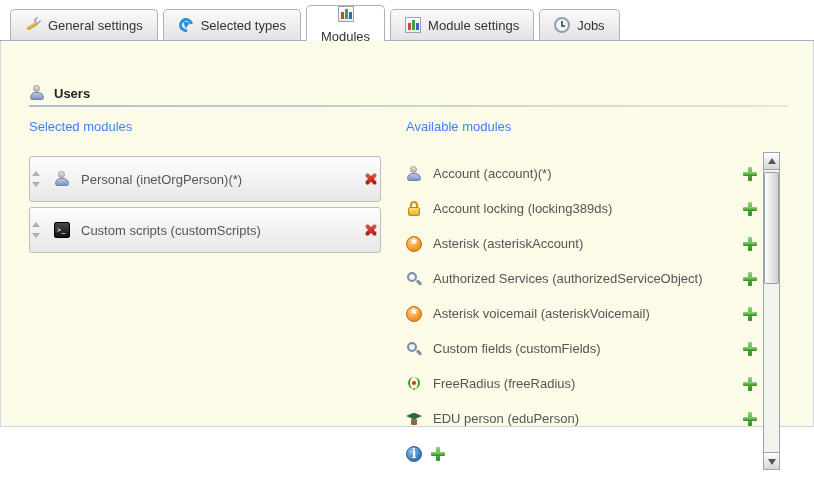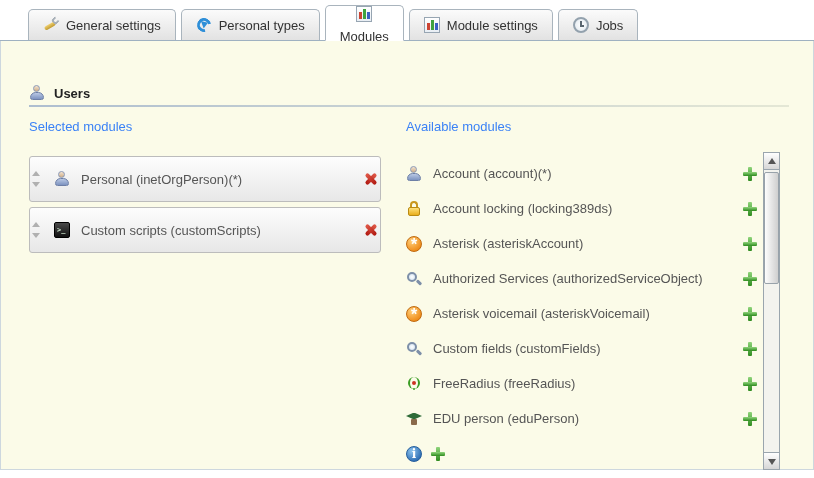--- a/index.html
+++ b/index.html
@@ -1,28 +1,28 @@
 <!DOCTYPE html>
 <html><head>
 <meta charset="utf-8">
 <style>
   html,body{margin:0;padding:0;background:#fff;font-family:"Liberation Sans",sans-serif;}
   .page{position:relative;width:814px;height:478px;background:#fff;overflow:hidden;}
 
   
   .tabbar{position:absolute;top:0;left:0;width:100%;height:41px;background:#fff;
           border-bottom:1px solid #9fb1c1;box-sizing:border-box;display:flex;
-          align-items:flex-end;padding-left:28px;}
+          align-items:flex-end;padding-left:10px;}
   .tab{display:flex;align-items:center;gap:7px;height:30px;padding:0 14px;margin-right:5px;
        background:linear-gradient(#fbfbfb,#e2e2e2);border:1px solid #a9b4bd;border-bottom:none;
        border-radius:5px 5px 0 0;font-size:13px;color:#333;cursor:pointer;position:relative;white-space:nowrap;}
   .tab.active{height:34px;background:#fff;margin-bottom:-1px;border-bottom:1px solid #fff;z-index:2;flex-direction:column;}
 
   
-  .content{position:absolute;top:41px;left:0;width:814px;height:429px;background:#fbfbe8;
+  .content{position:absolute;top:41px;left:0;width:814px;height:386px;background:#fbfbe8;
            border-left:1px solid #cdd7de;border-right:1px solid #cdd7de;border-bottom:1px solid #cdd7de;
            box-sizing:border-box;}
   .section-header{position:absolute;left:28px;top:44px;display:flex;align-items:center;gap:9px;
                   font-weight:bold;font-size:13px;color:#222;}
   .separator{position:absolute;left:28px;right:24px;top:64px;height:2px;
              background:linear-gradient(to right,#aebed0,#e4e7d5);}
   .col-heading{font-size:13px;color:#3b82f6;margin:0 0 22px 0;}
   .left-col{position:absolute;left:28px;top:78px;width:352px;}
   .right-col{position:absolute;left:405px;top:78px;width:352px;}
 
@@ -135,21 +135,21 @@
 
   <div class="tabbar">
 
       <div class="tab">
         <span class="icon i-wrench-icon"></span>
         <span>General settings</span>
       </div>
 
       <div class="tab">
         <span class="icon i-sync-icon"></span>
-        <span>Personal types</span>
+        <span>Selected types</span>
       </div>
 
       <div class="tab active">
         <span class="icon i-bar-chart-icon"></span>
         <span>Modules</span>
       </div>
 
       <div class="tab">
         <span class="icon i-bar-chart-icon"></span>
         <span>Module settings</span>

